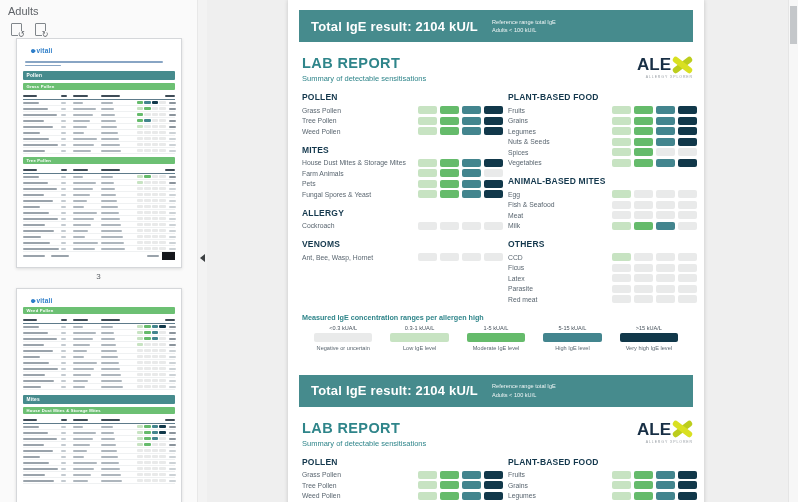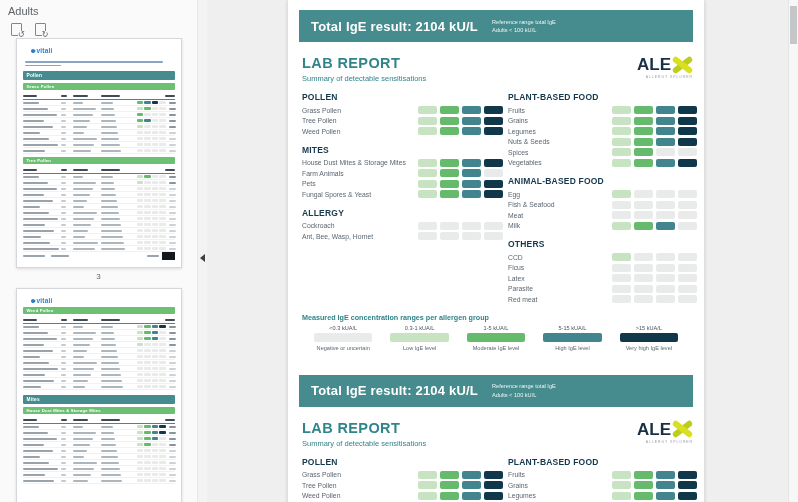--- a/index.html
+++ b/index.html
@@ -1221,20 +1221,21 @@
             <div class="grp-head">ALLERGY</div>
             <div class="a-row">
               <span class="a-label">Cockroach</span>
               <div class="strip">
                 <span class="sq" style="background: rgb(233, 234, 234);"></span>
                 <span class="sq" style="background: rgb(233, 234, 234);"></span>
                 <span class="sq" style="background: rgb(233, 234, 234);"></span>
                 <span class="sq" style="background: rgb(233, 234, 234);"></span>
               </div>
             </div>
+            <div class="grp-head">VENOMS</div>
             <div class="a-row">
               <span class="a-label">Ant, Bee, Wasp, Hornet</span>
               <div class="strip">
                 <span class="sq" style="background: rgb(233, 234, 234);"></span>
                 <span class="sq" style="background: rgb(233, 234, 234);"></span>
                 <span class="sq" style="background: rgb(233, 234, 234);"></span>
                 <span class="sq" style="background: rgb(233, 234, 234);"></span>
               </div>
             </div>
           </div>
@@ -1287,21 +1288,21 @@
             </div>
             <div class="a-row">
               <span class="a-label">Vegetables</span>
               <div class="strip">
                 <span class="sq" style="background: rgb(199, 227, 194);"></span>
                 <span class="sq" style="background: rgb(101, 187, 107);"></span>
                 <span class="sq" style="background: rgb(67, 133, 142);"></span>
                 <span class="sq" style="background: rgb(17, 56, 74);"></span>
               </div>
             </div>
-            <div class="grp-head">ANIMAL-BASED FOOD</div>
+            <div class="grp-head">ANIMAL-BASED MITES</div>
             <div class="a-row">
               <span class="a-label">Egg</span>
               <div class="strip">
                 <span class="sq" style="background: rgb(199, 227, 194);"></span>
                 <span class="sq" style="background: rgb(233, 234, 234);"></span>
                 <span class="sq" style="background: rgb(233, 234, 234);"></span>
                 <span class="sq" style="background: rgb(233, 234, 234);"></span>
               </div>
             </div>
             <div class="a-row">
@@ -1373,21 +1374,21 @@
               <div class="strip">
                 <span class="sq" style="background: rgb(233, 234, 234);"></span>
                 <span class="sq" style="background: rgb(233, 234, 234);"></span>
                 <span class="sq" style="background: rgb(233, 234, 234);"></span>
                 <span class="sq" style="background: rgb(233, 234, 234);"></span>
               </div>
             </div>
           </div>
         </div>
         <div class="legend">
-          <div class="legend-title">Measured IgE concentration ranges per allergen group</div>
+          <div class="legend-title">Measured IgE concentration ranges per allergen high</div>
           <div class="legend-items">
             <div class="lg-item">
               <div class="lg-range">&lt;0.3 kUA/L</div>
               <div class="lg-bar" style="background: rgb(233, 234, 234);"></div>
               <div class="lg-cap">Negative or uncertain</div>
             </div>
             <div class="lg-item">
               <div class="lg-range">0.3-1 kUA/L</div>
               <div class="lg-bar" style="background: rgb(199, 227, 194);"></div>
               <div class="lg-cap">Low IgE level</div>

